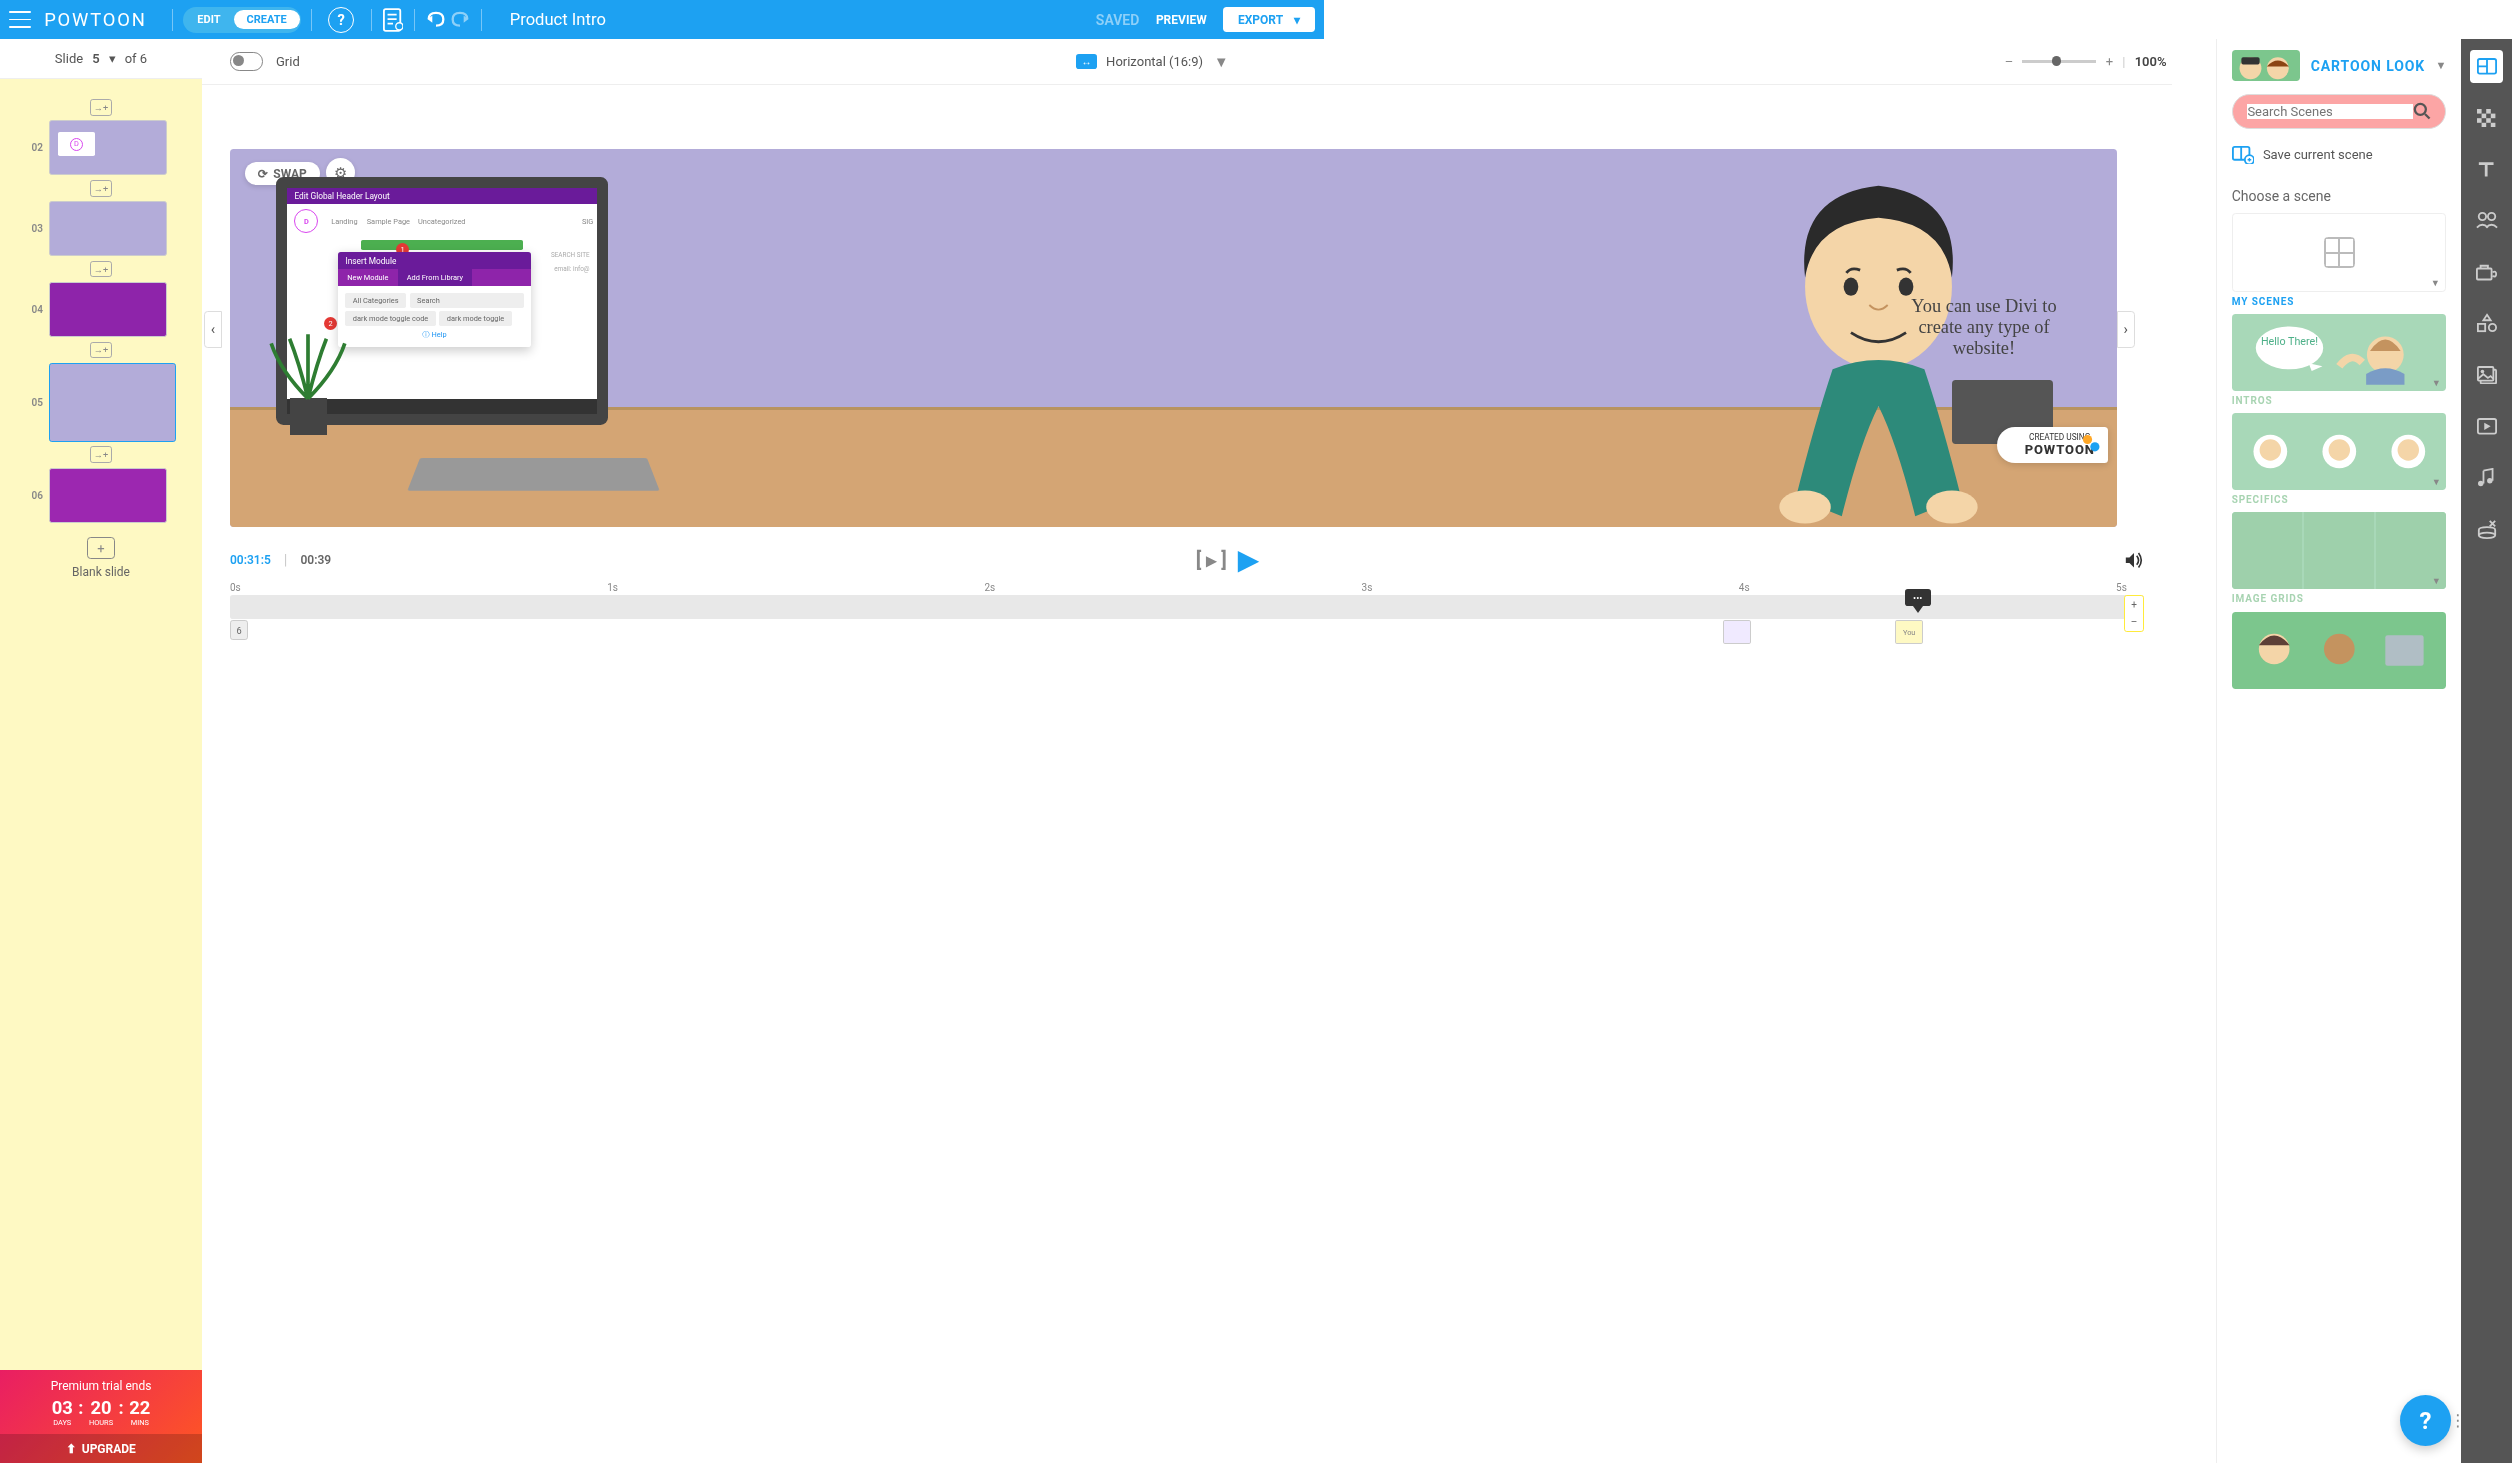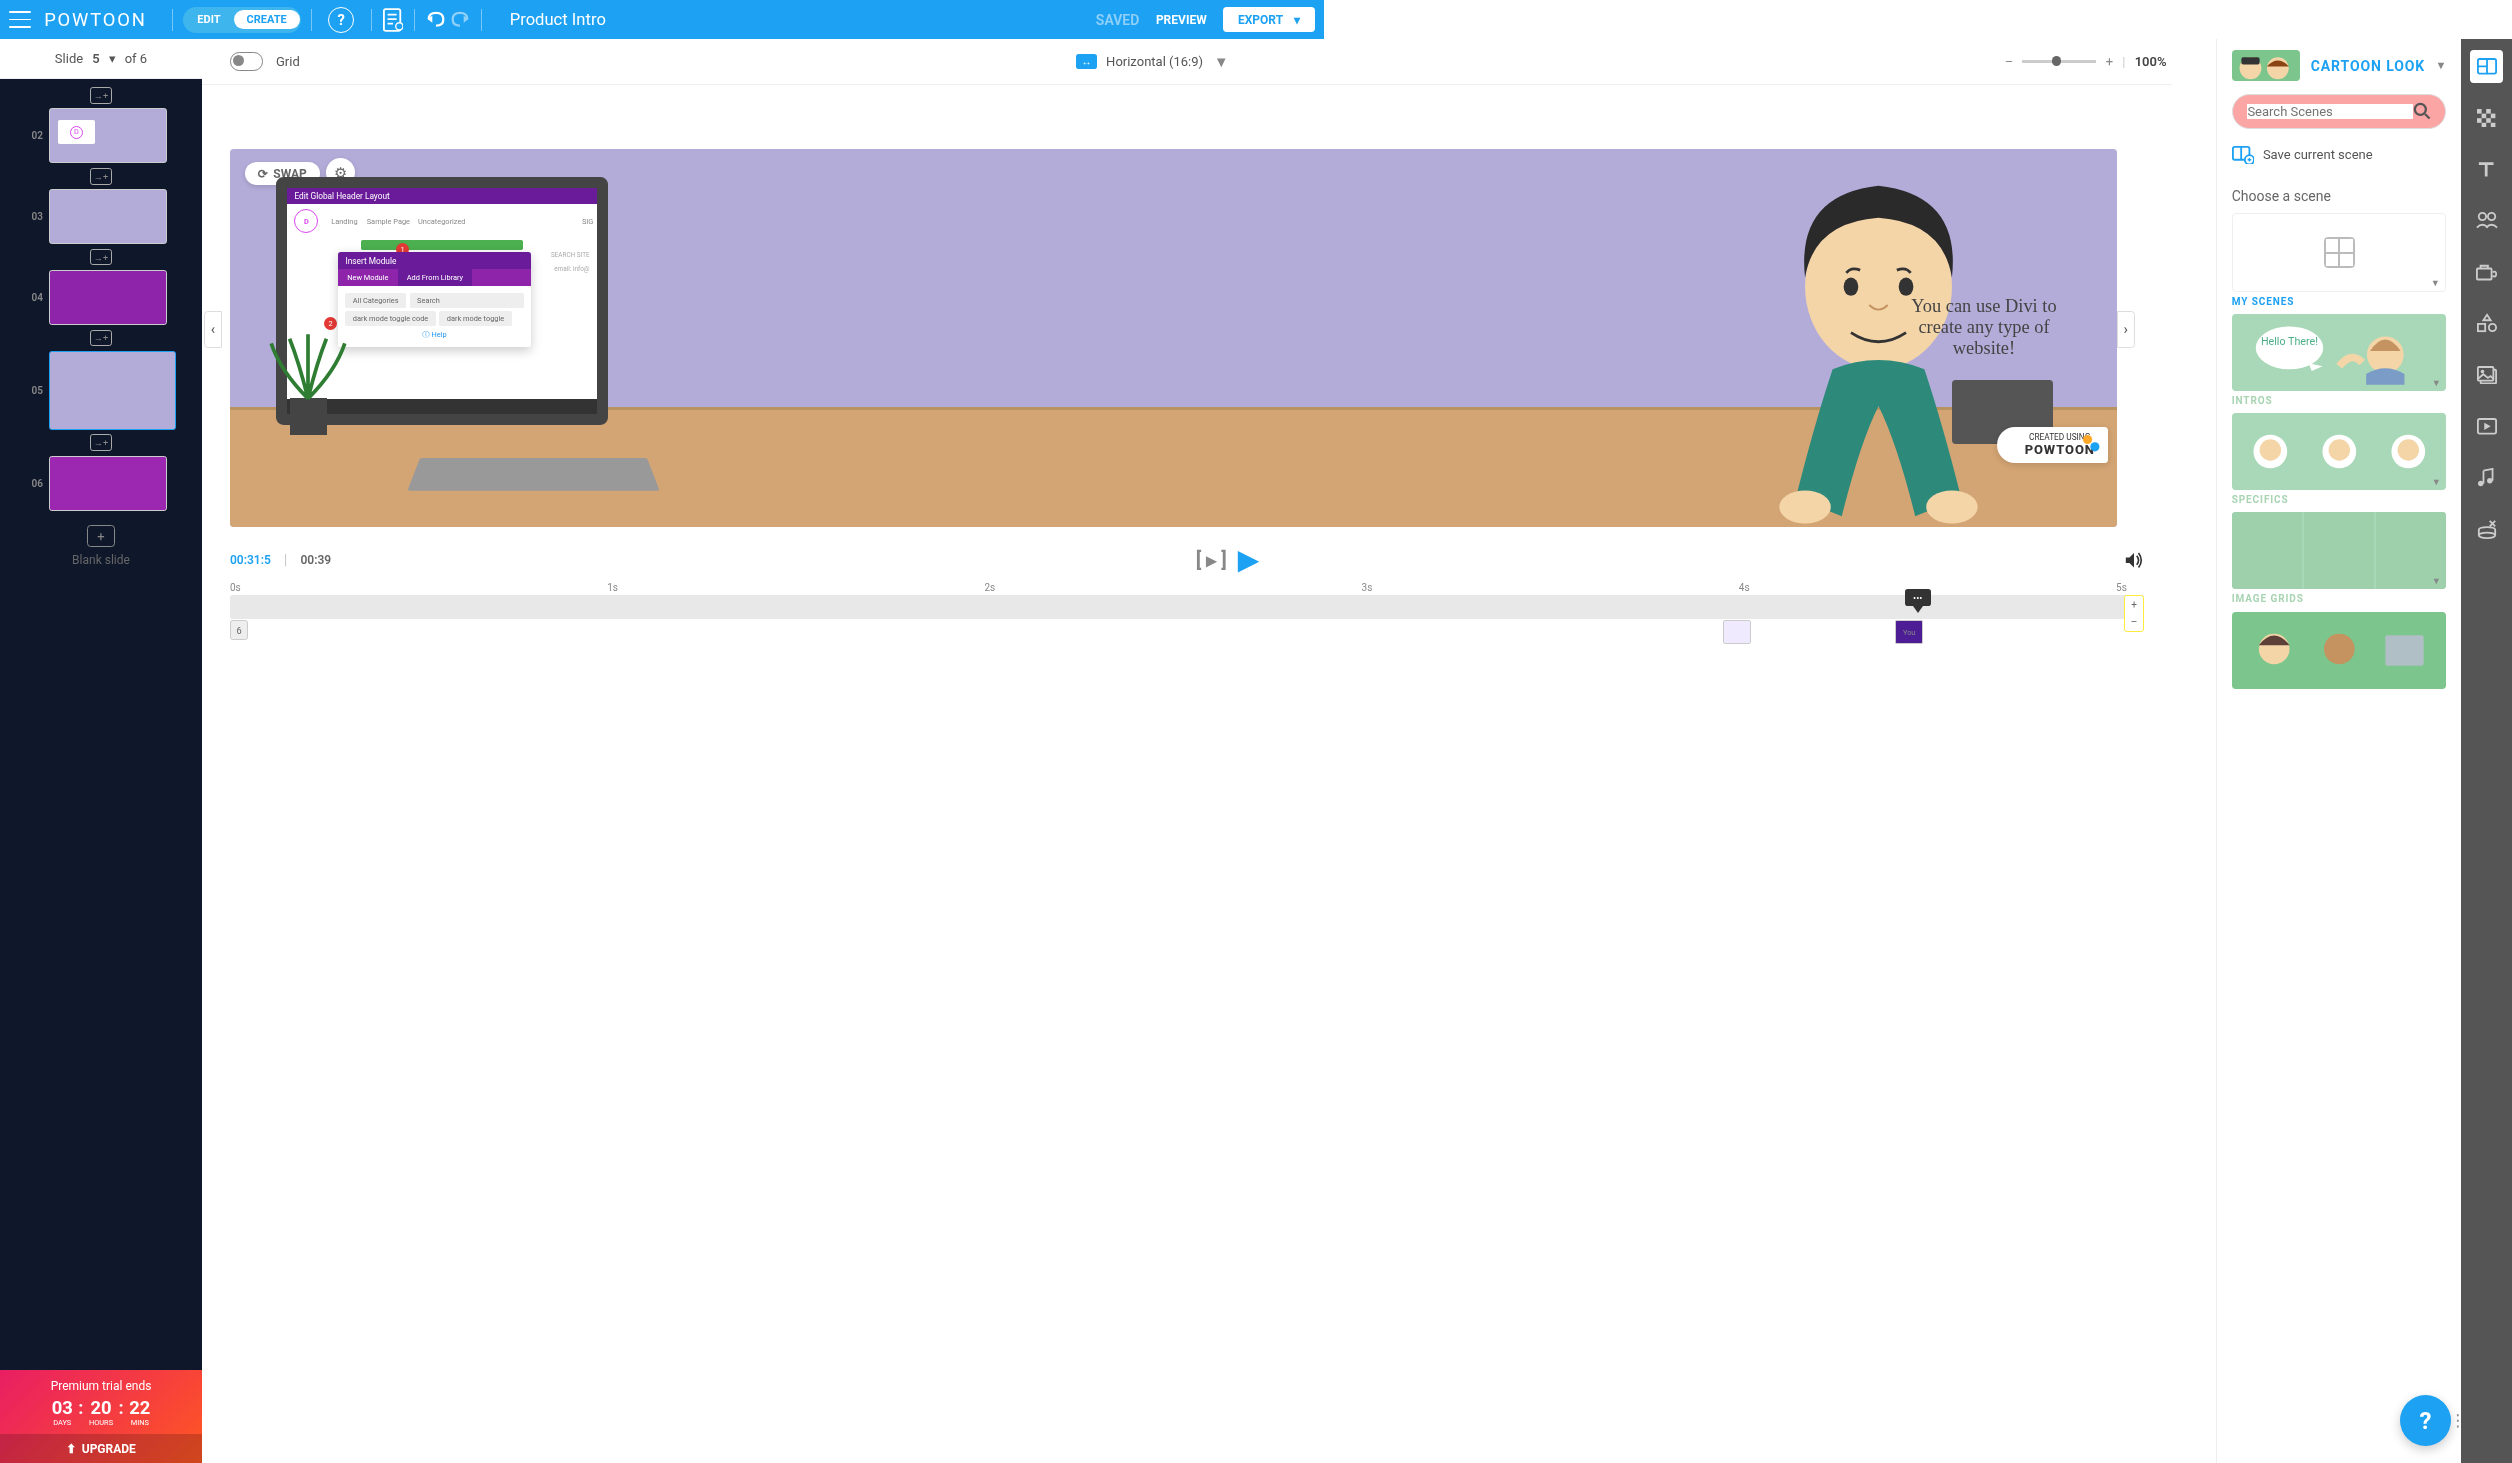--- a/index.html
+++ b/index.html
@@ -17,21 +17,21 @@
 .mode-toggle .create { background: #fff; color: #1DA1F2; }
 .help-icon { width: 26px; height: 26px; border: 1.8px solid #fff; border-radius: 50%; display: flex; align-items: center; justify-content: center; font-size: 14.7px; font-weight: 700; margin: 0 7.4px; }
 .header-icon { width: 24px; height: 28px; display: flex; align-items: center; justify-content: center; }
 .title { font-size: 16.6px; margin-left: 18.4px; }
 .header-right { margin-left: auto; display: flex; align-items: center; gap: 16.6px; }
 .saved { opacity: 0.5; font-size: 14px; font-weight: 600; }
 .preview { font-size: 12px; font-weight: 700; cursor: pointer; }
 .export-btn { background: #fff; color: #1DA1F2; padding: 5.5px 14.7px; border-radius: 3.7px; font-size: 12px; font-weight: 700; display: flex; align-items: center; gap: 11px; cursor: pointer; }
 
 
-.left-panel { position: absolute; top: 39px; left: 0; width: 202px; bottom: 0; background: #0f172a; display: flex; flex-direction: column; }
+.left-panel { position: absolute; top: 39px; left: 0; width: 202px; bottom: 0; background: #fef9c3; display: flex; flex-direction: column; gap: 12px; }
 .slide-nav { height: 40px; display: flex; align-items: center; justify-content: center; gap: 9.2px; font-size: 13px; color: #555; background: #fff; border-bottom: 0.9px solid #eee; }
 .slides-list { flex: 1; overflow-y: auto; padding: 5.5px 0; }
 .slide-row { display: flex; align-items: center; padding: 1.8px 9.2px 1.8px 5.5px; margin-left: 26px; }
 .slide-num { width: 18.4px; font-size: 10px; color: #888; font-weight: 600; }
 .slide-thumb { width: 120px; height: 55px; border: 0.9px solid #ccc; border-radius: 2.8px; margin-left: auto; margin-right: 26px; background: #b3acd9; overflow: hidden; position: relative; }
 .slide-thumb.active { border: 1.8px solid #1DA1F2; }
 .add-between { display: flex; justify-content: center; padding: 2.8px 0; }
 .add-icon { width: 22px; height: 16.6px; border: 0.9px solid #aaa; border-radius: 2.8px; display: flex; align-items: center; justify-content: center; font-size: 9.2px; color: #888; }
 .blank-slide { text-align: center; padding: 13px 0; }
 .blank-slide .box { width: 28px; height: 22px; border: 1.8px solid #888; border-radius: 3.7px; margin: 0 auto 5.5px; display: flex; align-items: center; justify-content: center; font-size: 13px; color: #888; }
@@ -104,21 +104,21 @@
 .time-ruler { display: flex; font-size: 10px; color: #888; padding: 0 0 1.8px 0; }
 .time-ruler span { flex: 1; }
 .timeline-track { height: 24px; background: #e8e8e8; border-radius: 2.8px; position: relative; }
 .playhead { position: absolute; left: 87.5%; top: -5.5px; }
 .playhead-handle { width: 26px; height: 16.6px; background: #333; border-radius: 2.8px; color: #fff; font-size: 9.2px; display: flex; align-items: center; justify-content: center; }
 .playhead-arrow { width: 0; height: 0; border-left: 5.5px solid transparent; border-right: 5.5px solid transparent; border-top: 7.4px solid #333; margin: 0 auto; }
 .zoom-ctrl { position: absolute; right: 0; top: 0; width: 20px; height: 37px; background: #fff; border: 1.8px solid #ffeb3b; border-radius: 2.8px; display: flex; flex-direction: column; }
 .zoom-ctrl span { flex: 1; display: flex; align-items: center; justify-content: center; font-size: 10px; color: #666; cursor: pointer; }
 .timeline-items { display: flex; padding-top: 1.8px; gap: 0; position: relative; height: 28px; }
 .tl-badge { width: 18.4px; height: 20px; background: #eee; border: 0.9px solid #ccc; border-radius: 2.8px; font-size: 9.2px; display: flex; align-items: center; justify-content: center; color: #666; }
-.tl-item { position: absolute; width: 28px; height: 24px; background: #4c1d95; border: 0.9px solid #ccc; border-radius: 1.8px; font-size: 7.4px; display: flex; align-items: center; justify-content: center; color: #888; }
+.tl-item { position: absolute; width: 28px; height: 24px; background: #fef9c3; border: 0.9px solid #ccc; border-radius: 1.8px; font-size: 7.4px; display: flex; align-items: center; justify-content: center; color: #888; }
 
 
 .right-panel { position: absolute; top: 39px; right: 0; width: 296px; bottom: 0; display: flex; }
 .scene-panel { flex: 1; background: #fff; border-left: 0.9px solid #eee; overflow-y: auto; padding: 11px 14.7px; }
 .look-badge { display: inline-flex; align-items: center; background: #7cc68d; border-radius: 3.7px; width: 68px; height: 31px; margin-right: 11px; overflow: hidden; }
 .look-row { display: flex; align-items: center; margin-bottom: 13px; }
 .look-title { color: #1DA1F2; font-size: 14px; font-weight: 700; letter-spacing: 0.9px; flex: 1; }
 .chev { color: #888; font-size: 11px; }
 .search-box { display: flex; align-items: center; background: #fca5a5; border: 0.9px solid #ddd; border-radius: 22px; padding: 7.4px 14.7px; margin-bottom: 11px; }
 .search-box input { border: none; outline: none; flex: 1; font-size: 13px; color: #888; }

